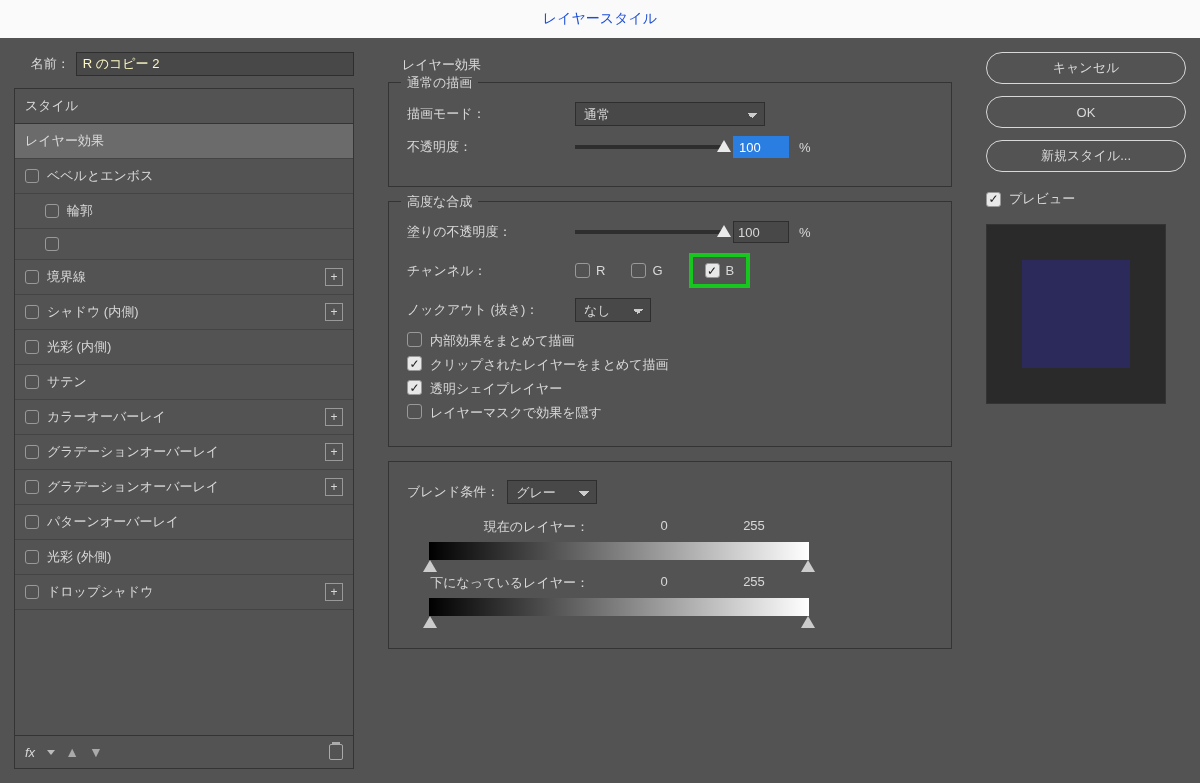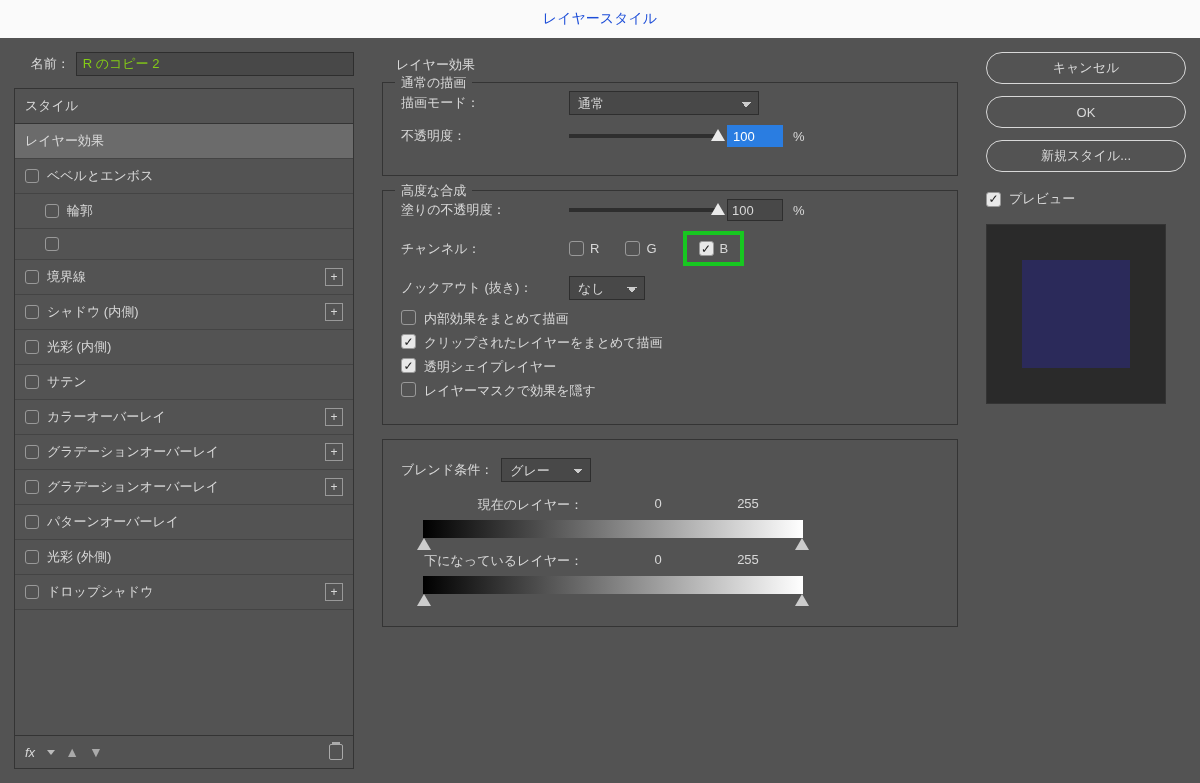--- a/index.html
+++ b/index.html
@@ -1,44 +1,44 @@
 <!DOCTYPE html>
 <html><head>
 <meta charset="utf-8">
 <style>
 *{box-sizing:border-box;margin:0;padding:0;font-family:"Hiragino Kaku Gothic Pro","Meiryo",sans-serif;font-size:13px;color:#d8d8d8}
 body{background:#535353;width:1200px;height:783px;overflow:hidden}
 .titlebar{height:38px;background:#fafafa;display:flex;align-items:center;justify-content:center;color:#1d4ed8;font-size:14px}
-.content{display:flex;padding:14px;gap:24px;height:calc(100% - 38px)}
+.content{display:flex;padding:14px;gap:30px;height:calc(100% - 38px)}
 .col-left{width:340px;display:flex;flex-direction:column}
 .col-mid{flex:1;display:flex;flex-direction:column}
 .col-right{width:200px;display:flex;flex-direction:column;gap:12px}
 .name-row{display:flex;align-items:center;margin-bottom:12px;gap:6px}
 .name-row label{text-align:right;width:56px}
-input[type=text]{background:#484848;border:1px solid #2e2e2e;color:#84cc16;padding:3px 6px;height:24px}
+input[type=text]{background:#484848;border:1px solid #2e2e2e;color:#fef9c3;padding:3px 6px;height:24px}
 .name-input{width:280px}
 .styles-panel{background:#535353;border:1px solid #343434;flex:1;display:flex;flex-direction:column}
 .styles-header{padding:8px 10px;border-bottom:1px solid #343434}
 .styles-list{flex:1;overflow:auto}
 .style-row{display:flex;align-items:center;padding:8px 10px;border-bottom:1px solid #444;gap:8px;cursor:pointer}
 .style-row.selected{background:#6b6b6b}
 .style-row .cb{width:14px;height:14px;border:1px solid #999;border-radius:3px;flex-shrink:0}
 .style-row .lbl{flex:1}
 .style-row .plus{width:18px;height:18px;border:1px solid #999;display:flex;align-items:center;justify-content:center;font-size:12px}
 .style-row.sub{padding-left:30px}
 .styles-footer{display:flex;align-items:center;padding:8px 10px;gap:10px;border-top:1px solid #343434}
 .styles-footer .spacer{flex:1}
 .fx{font-style:italic}
 .caret-d{width:0;height:0;border-left:4px solid transparent;border-right:4px solid transparent;border-top:5px solid #bbb;margin-left:2px}
 .arrow{font-size:14px;color:#aaa}
 .trash{width:14px;height:16px;border:1px solid #aaa;border-radius:2px;position:relative}
 .trash::before{content:"";position:absolute;top:-3px;left:2px;right:2px;height:2px;background:#aaa}
 .mid-inner{padding:0 4px}
 .section-title{margin:4px 0 8px 14px}
-.group{border:1px solid #343434;padding:8px 18px 18px;margin-bottom:14px;position:relative}
+.group{border:1px solid #343434;padding:19px 18px 18px;margin-bottom:14px;position:relative}
 .group-title{position:absolute;top:-9px;left:12px;background:#535353;padding:0 6px;font-size:13px}
 .frow{display:flex;align-items:center;margin-bottom:10px;gap:8px}
 .flabel{width:160px;text-align:left}
 select{background:#484848;border:1px solid #2e2e2e;color:#d8d8d8;height:24px;padding:2px 22px 2px 8px;appearance:none;-webkit-appearance:none;background-image:linear-gradient(45deg,transparent 50%,#ccc 50%),linear-gradient(135deg,#ccc 50%,transparent 50%);background-position:calc(100% - 12px) 10px,calc(100% - 7px) 10px;background-size:5px 5px;background-repeat:no-repeat}
 .slider-track{position:relative;flex:1;height:4px;background:#2e2e2e;max-width:150px}
 .slider-thumb{position:absolute;right:-6px;top:-5px;width:0;height:0;border-left:7px solid transparent;border-right:7px solid transparent;border-bottom:12px solid #eaeaea}
 .num-input{width:56px;background:#484848;border:1px solid #2e2e2e;color:#d8d8d8;padding:2px 4px;height:22px}
 .num-input.hl{border:2px solid #2a7de1;background:#2a7de1;color:#fff}
 .pct{margin-left:2px}
 .cb2{width:15px;height:15px;border:1px solid #999;border-radius:3px;display:inline-flex;align-items:center;justify-content:center;flex-shrink:0}

